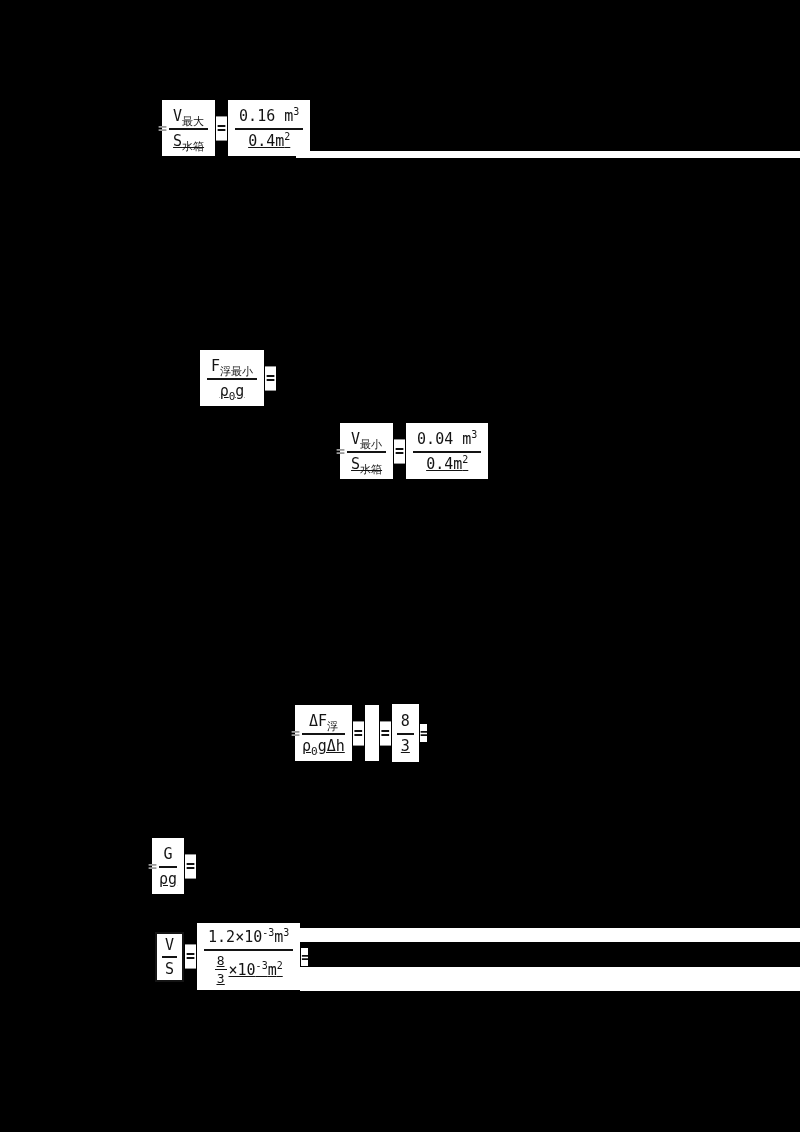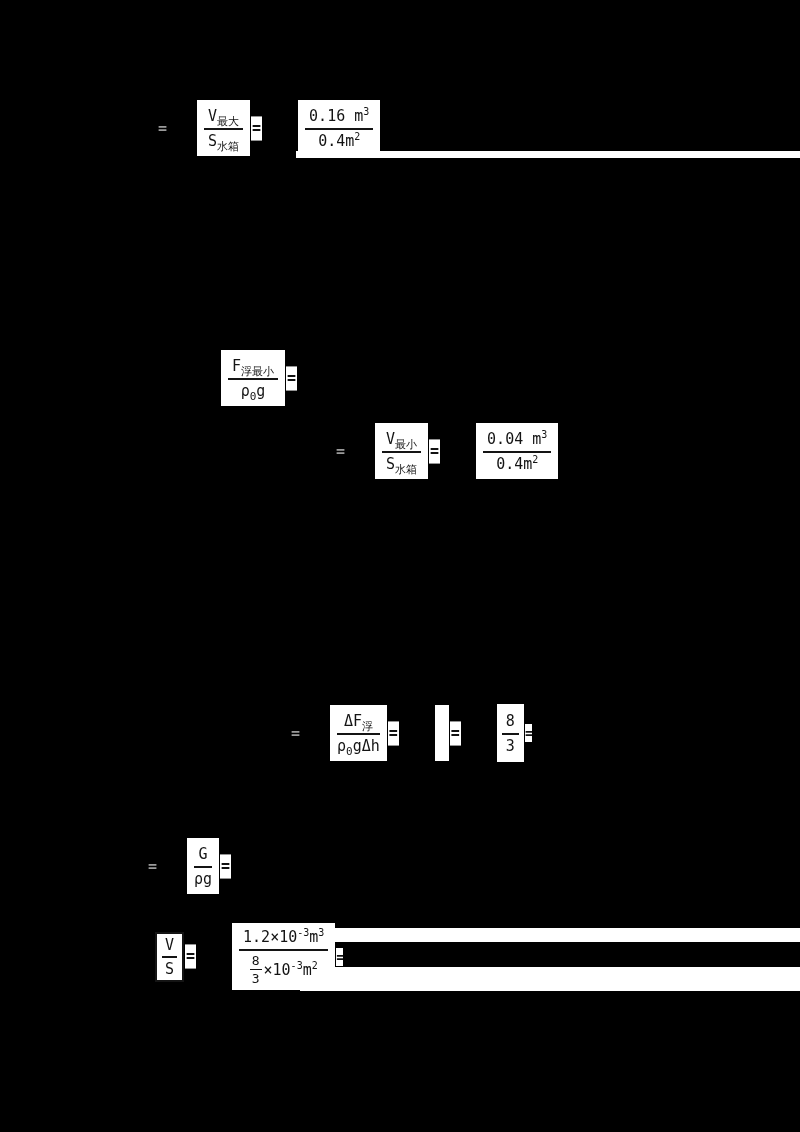--- a/index.html
+++ b/index.html
@@ -22,32 +22,32 @@
 
   .frac {
     display: inline-flex;
     flex-direction: column;
     justify-content: center;
     align-items: stretch;
     background: #ffffff;
     padding: 4px 7px;
     min-height: 56px;
     box-sizing: border-box;
-    margin-left: 35px;
   }
   .frac .num {
     border-bottom: 2px solid #141414;
     padding: 1px 4px 3px 4px;
     text-align: center;
     white-space: nowrap;
   }
   .frac .den {
     padding-top: 2px;
     text-align: center;
     white-space: nowrap;
+    text-decoration: underline;
   }
 
   sup, sub { font-size: 10px; line-height: 0; }
   sup { vertical-align: 6px; }
   sub { vertical-align: -4px; font-size: 11px; }
 
   .eq {
     align-self: center;
     background: #ffffff;
     color: #111;
@@ -108,21 +108,21 @@
     padding-top: 2px;
     white-space: nowrap;
   }
 
   .band { position: absolute; background: #ffffff; }
   #band-top    { left: 296px; top: 151px; width: 504px; height: 7px; }
   #band-mid    { left: 300px; top: 928px; width: 500px; height: 14px; }
   #band-bottom { left: 300px; top: 967px; width: 500px; height: 24px; }
 
   #f1 { left: 158px; top: 100px; }
-  #f2 { left: 186px; top: 350px; }
+  #f2 { left: 200px; top: 350px; }
   #f3 { left: 336px; top: 423px; }
   #f4 { left: 291px; top: 704px; }
   #f5 { left: 148px; top: 838px; }
   #f6 { left: 155px; top: 923px; }
 </style>
 </head>
 <body>
 
 <div class="page">
 

